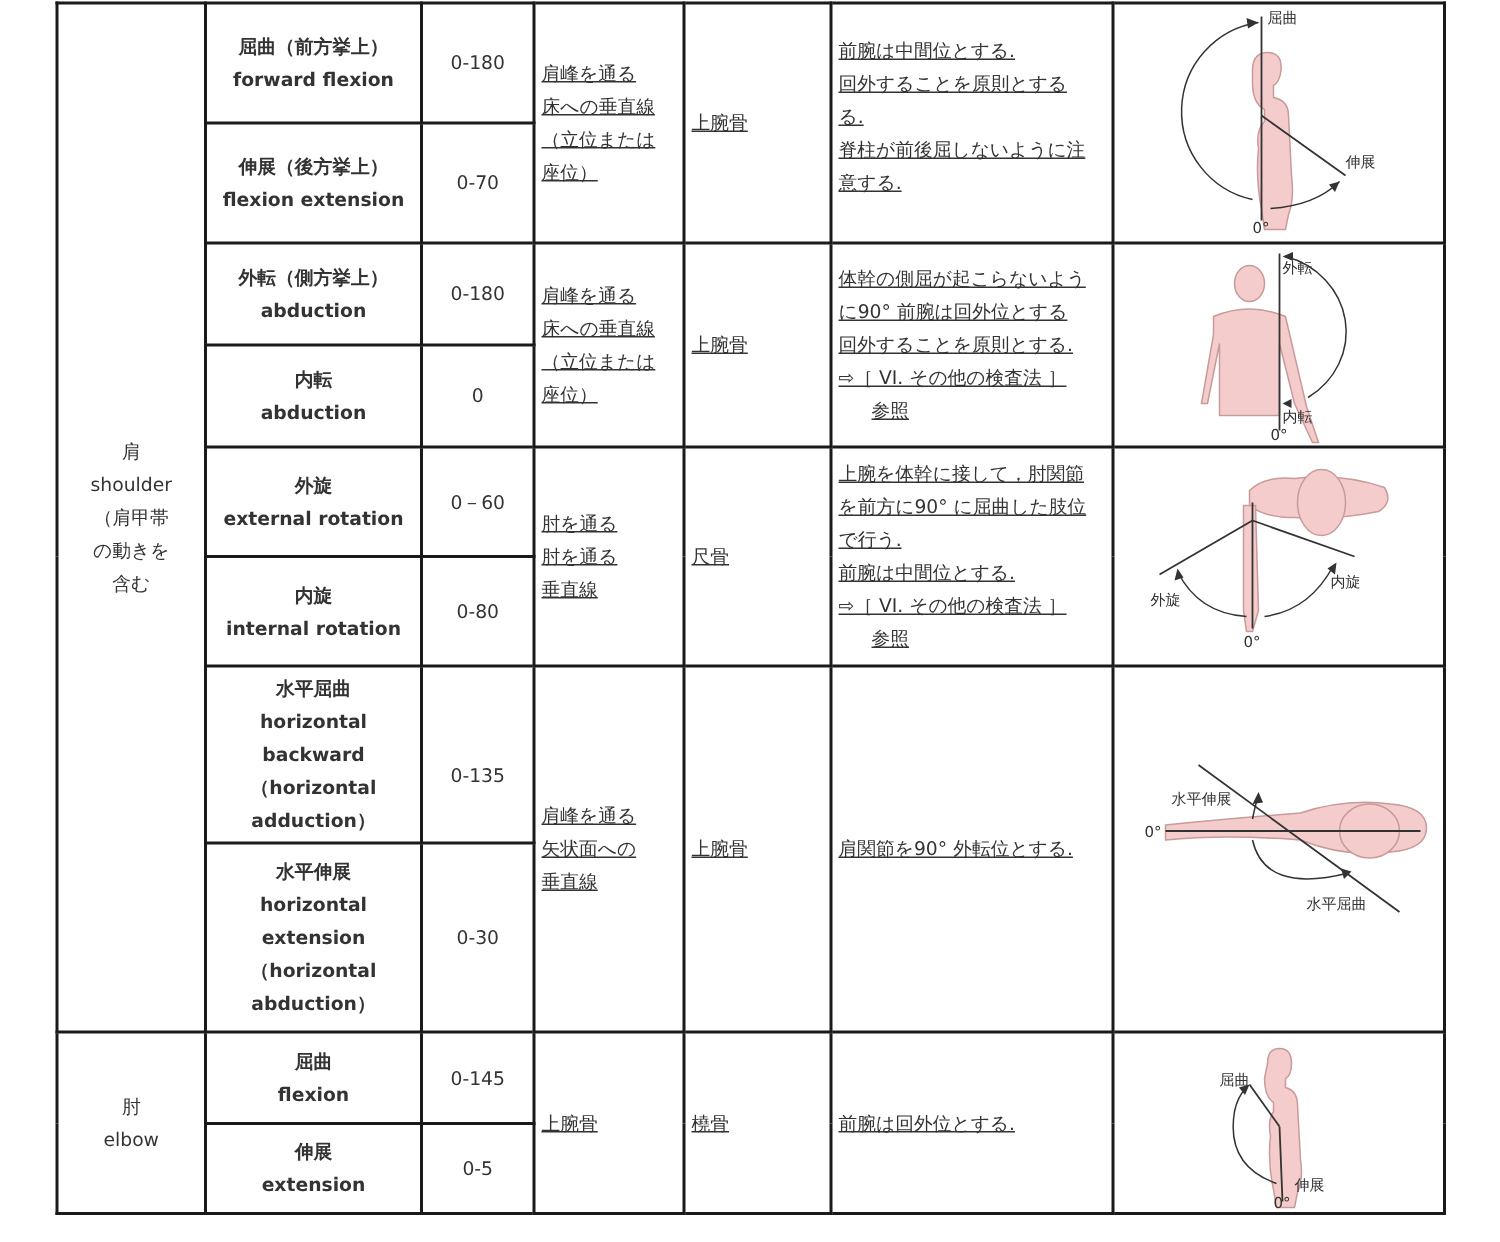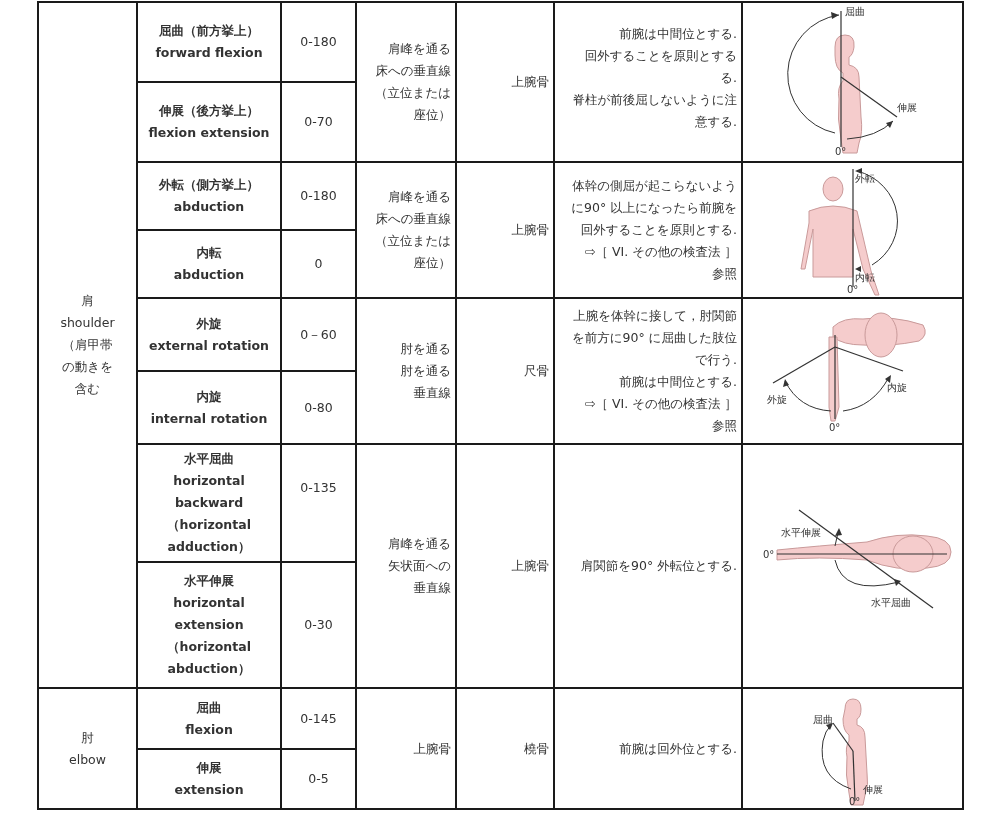--- a/index.html
+++ b/index.html
@@ -14,21 +14,21 @@
     border: 2px solid #1a1a1a;
     padding: 0 4px;
     font-size: 12.5px;
     line-height: 22px;
     vertical-align: middle;
     overflow: hidden;
   }
   td.part { text-align: center; }
   td.motion { text-align: center; font-weight: bold; }
   td.range { text-align: center; font-size: 13px; border-radius: 30px; }
-  td.axis, td.bone, td.note { text-align: right; }
+  td.axis, td.bone, td.note { text-align: left; text-decoration: underline; }
   td.note { padding-left: 3px; }
   td.fig { padding: 0; text-align: center; }
   .line { display: block; }
   .indent { padding-left: 22px; }
   svg { display: block; margin: 0 auto; }
   .lbl { font-size: 10px; fill: #333; font-family: "DejaVu Sans", sans-serif; }
 </style>
 </head>
 <body>
 
@@ -102,21 +102,21 @@
       <td class="range">0-180</td>
       <td class="axis" rowspan="2">
         <span class="line">肩峰を通る</span>
         <span class="line">床への垂直線</span>
         <span class="line">（立位または</span>
         <span class="line">座位）</span>
       </td>
       <td class="bone" rowspan="2">上腕骨</td>
       <td class="note" rowspan="2">
         <span class="line">体幹の側屈が起こらないよう</span>
-        <span class="line">に90°  以上になったら前腕を</span>
+        <span class="line">に90°  前腕は回外位とする</span>
         <span class="line">回外することを原則とする.</span>
         <span class="line">⇨［ VI. その他の検査法 ］</span>
         <span class="line indent">参照</span>
       </td>
       <td class="fig" rowspan="2">
         <svg width="220" height="134" viewBox="0 0 220 134">
           <ellipse cx="86" cy="26" rx="10" ry="12" fill="#f5cccc" stroke="#c99a9a"></ellipse>
           <path d="M62 48 q24-10 48 0 l14 60 l8 24 l-4 0 l-12-26 l-10-40 l0 48 h-40 l0-48 l-8 40 l-4 0 l8-46z" fill="#f5cccc" stroke="#c99a9a" stroke-width="1"></path>
           <line x1="106" y1="6" x2="106" y2="124" stroke="#333" stroke-width="1.2"></line>
           <path d="M110 8 A55 52 0 0 1 125 102" fill="none" stroke="#333" stroke-width="1"></path>
@@ -182,21 +182,21 @@
       <td class="range">0-80</td>
     </tr>
 
     <tr style="height:118px">
       <td class="motion">
         <span class="line">水平屈曲</span>
         <span class="line">horizontal backward</span>
         <span class="line">（horizontal</span>
         <span class="line">adduction）</span>
       </td>
-      <td class="range" style="vertical-align:top;padding-top:32px">0-135</td>
+      <td class="range" style="vertical-align:top;padding-top:61px">0-135</td>
       <td class="axis" rowspan="2">
         <span class="line">肩峰を通る</span>
         <span class="line">矢状面への</span>
         <span class="line">垂直線</span>
       </td>
       <td class="bone" rowspan="2">上腕骨</td>
       <td class="note" rowspan="2">
         <span class="line">肩関節を90°  外転位とする.</span>
       </td>
       <td class="fig" rowspan="2">

